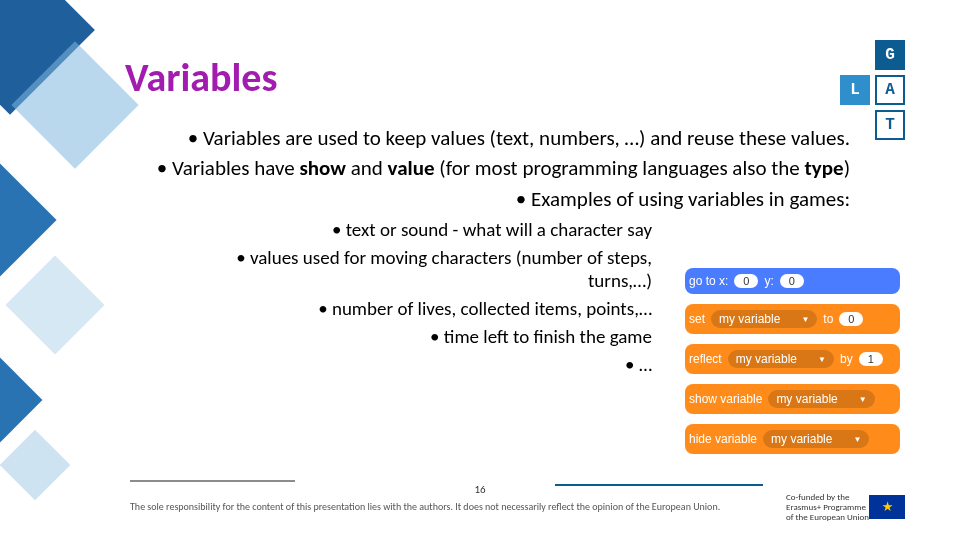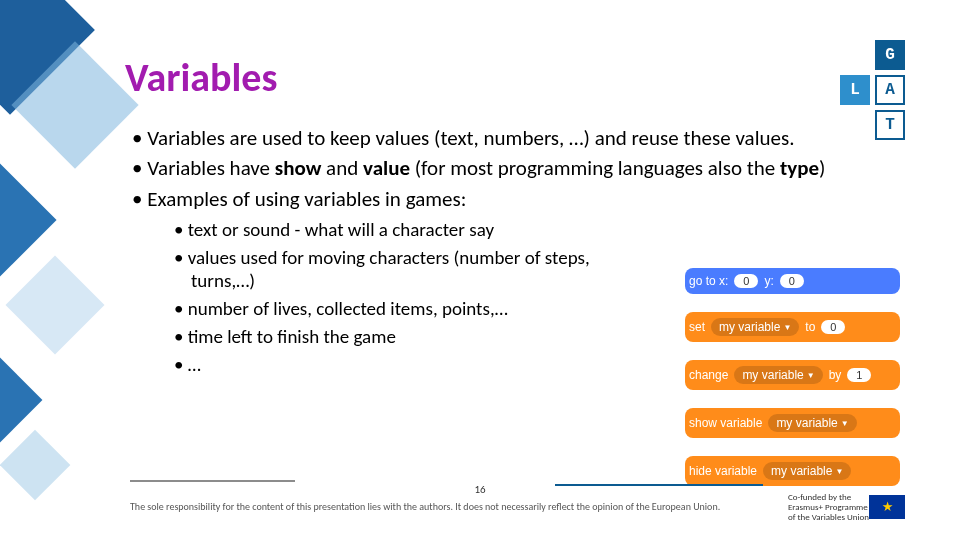--- a/index.html
+++ b/index.html
@@ -20,35 +20,35 @@
   .logo div { width: 30px; height: 30px; display:flex; align-items:center; justify-content:center; font-family: "Courier New", monospace; font-size: 16px; font-weight: bold;}
   .lg-g { background:#0c5b91; color:#fff; }
   .lg-l { background:#2e8fcc; color:#fff; }
   .lg-a { border:2px solid #0c5b91; color:#0c5b91; }
   .lg-t { border:2px solid #0c5b91; color:#0c5b91; }
   .lg-e { background:#fff; }
 
   .title { position:absolute; left:125px; top:53px; font-size:40px; color:#a21caf; }
 
   .content { position:absolute; left:130px; top:125px; width:720px; color:#000; font-size:21px; line-height:1.25; }
-  .content ul { list-style:none; }
+  .content ul { list-style:none;text-align:right; }
   .content > ul > li { padding-left:1em; text-indent:-0.9em; margin-bottom:4px;}
   .content > ul > li::before { content:"• "; }
   .sub { margin-left:42px; margin-top:6px; font-size:19px; width:480px;}
   .sub li { padding-left:1em; text-indent:-0.9em; margin-bottom:2px;}
   .sub li::before { content:"• "; }
   b { font-weight:bold; }
 
   
   .blocks { position:absolute; right:60px; top:268px; width:215px; display:flex; flex-direction:column; gap:10px; }
   .blk { border-radius:8px; padding:6px 4px; color:#fff; font-size:12px; display:flex; align-items:center; gap:6px; font-family: Arial, sans-serif;}
   .blk-blue { background:#4a7cff; }
-  .blk-orange { background:#ff8c1a;margin-top:8px; }
+  .blk-orange { background:#ff8c1a; }
   .pill { background:#fff; color:#333; border-radius:10px; padding:1px 9px; font-size:11px; }
-  .ov { background:rgba(0,0,0,.15); border-radius:10px; padding:2px 8px; display:inline-flex; align-items:center; gap:3px;text-align:right;}
+  .ov { background:rgba(0,0,0,.15); border-radius:10px; padding:2px 8px; display:inline-flex; align-items:center; gap:21px;text-align:right;}
   .car { font-size:8px;}
 
   .hr1 { position:absolute; left:130px; top:480px; width:165px; height:2px; background:#8c8c8c;}
   .hr2 { position:absolute; left:555px; top:484px; width:208px; height:2px; background:#0c5b91;}
   .pgnum { position:absolute; left:0; right:0; top:483px; text-align:center; font-size:11px; color:#333;}
   .disclaimer { position:absolute; left:130px; top:500px; font-size:10px; color:#555; width:640px;}
 
   
   .eu { position:absolute; right:55px; top:492px; display:flex; align-items:center; gap:0;}
   .euflag { width:36px; height:24px; background:#003399; display:flex; align-items:center; justify-content:center; color:#ffcc00; font-size:13px; letter-spacing:-1px;}
@@ -101,21 +101,21 @@
     <div class="blk blk-orange">
       <span>set</span>
       <span class="ov">
           <span>my variable</span>
           <span class="car">▼</span>
         </span>
       <span>to</span>
       <span class="pill">0</span>
     </div>
     <div class="blk blk-orange">
-      <span>change</span>
+      <span>reflect</span>
       <span class="ov">
           <span>my variable</span>
           <span class="car">▼</span>
         </span>
       <span>by</span>
       <span class="pill">1</span>
     </div>
     <div class="blk blk-orange">
       <span>show variable</span>
       <span class="ov">
@@ -134,18 +134,18 @@
 
   <div class="hr1"></div>
   <div class="hr2"></div>
   <div class="pgnum">16</div>
   <div class="disclaimer">The sole responsibility for the content of this presentation lies with the authors. It does not necessarily reflect the opinion of the European Union.</div>
 
   <div class="eu">
     <div class="eutext">
       <div>Co-funded by the</div>
       <div>Erasmus+ Programme</div>
-      <div>of the Variables Union</div>
+      <div>of the European Union</div>
     </div>
     <div class="euflag">★</div>
   </div>
 
 </div>
 
 </body></html>

